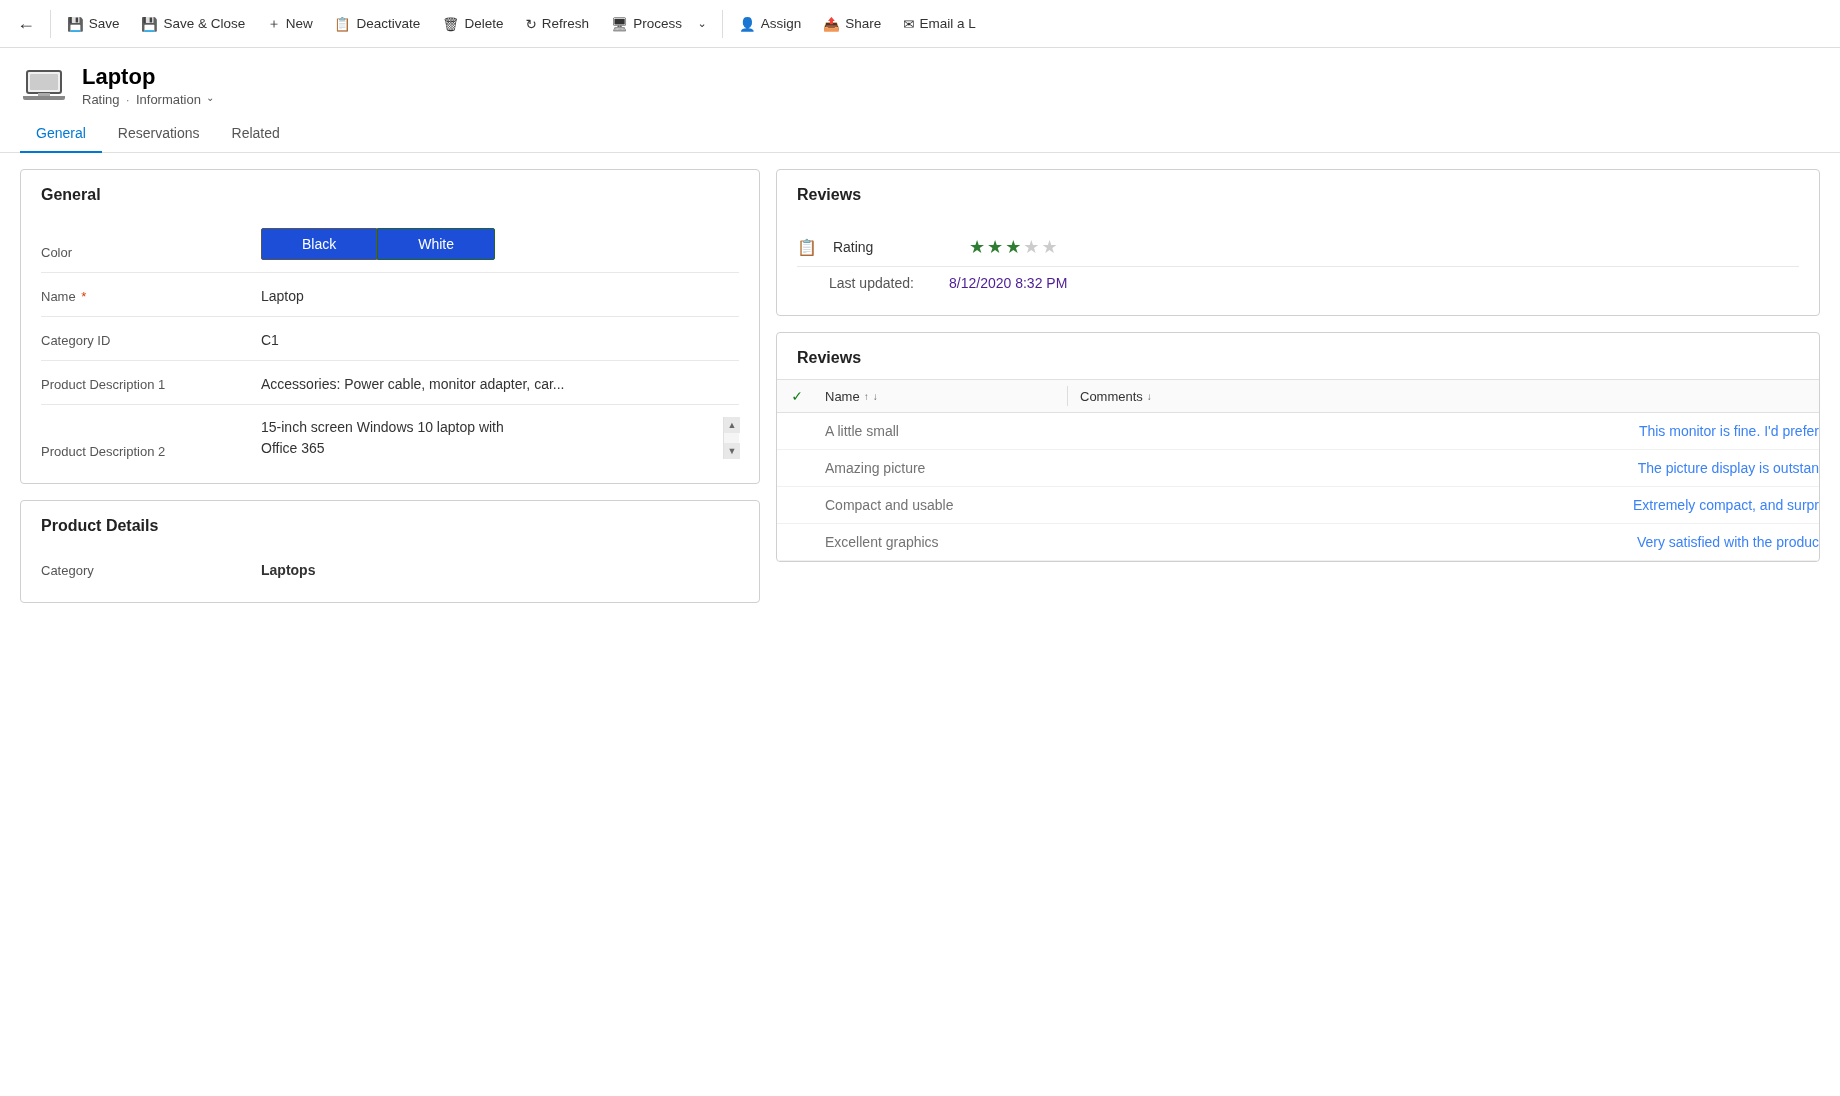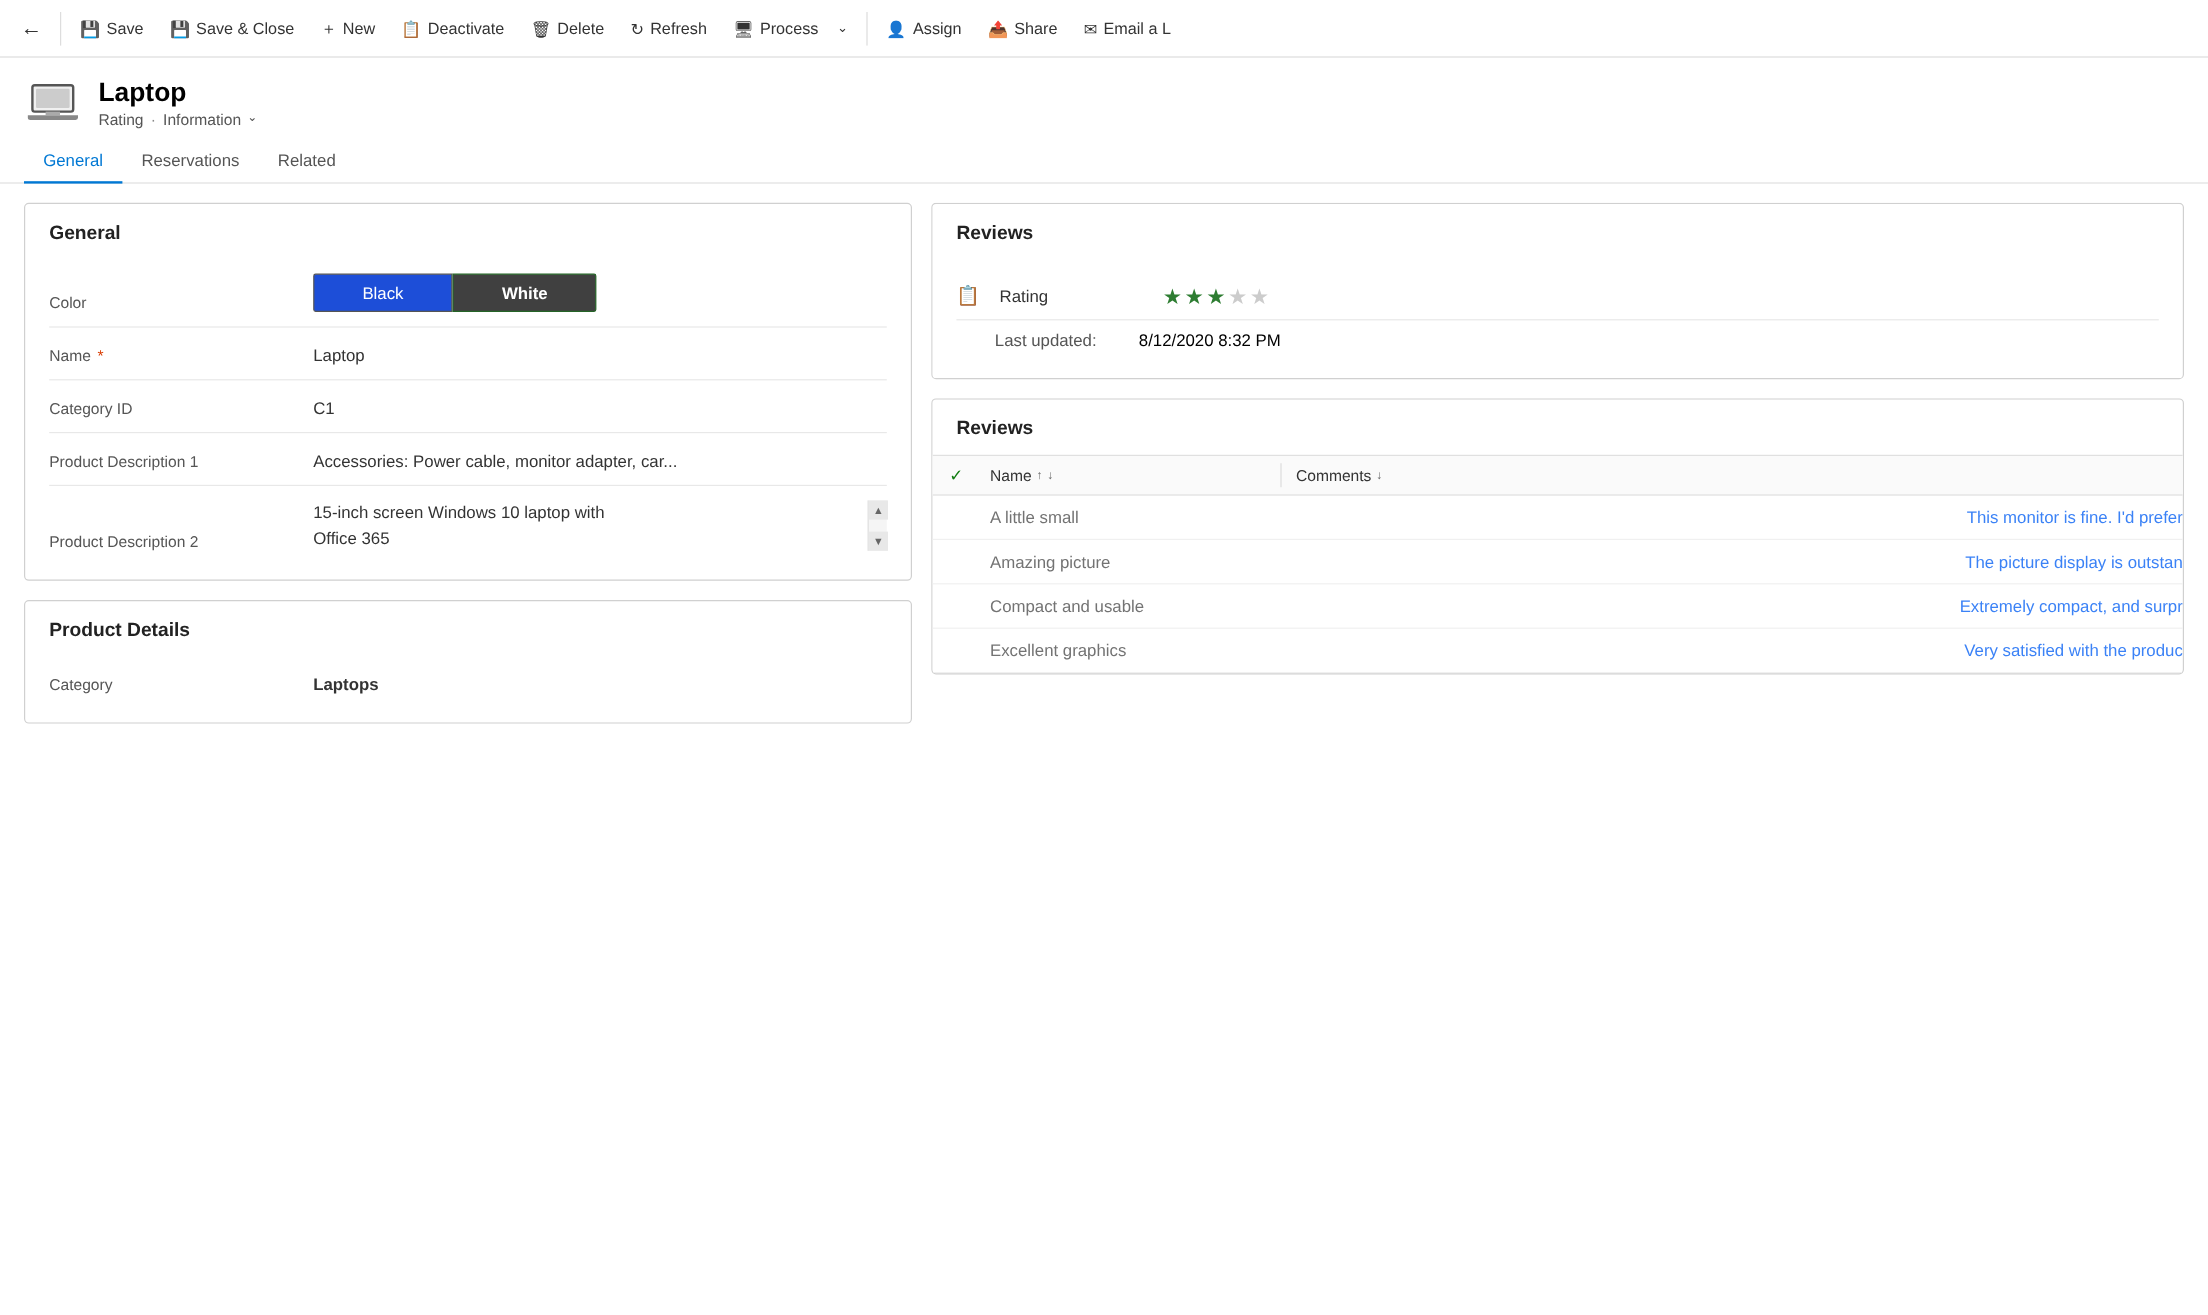--- a/index.html
+++ b/index.html
@@ -147,25 +147,24 @@
       cursor: pointer;
       font-weight: 500;
     }
     .color-btn-black {
       background: #1d4ed8;
       color: #fff;
       border-radius: 2px 0 0 2px;
       border-color: #555;
     }
     .color-btn-white {
-      background: #404040;
+      background: #1d4ed8;
       color: #fff;
       border-radius: 0 2px 2px 0;
       border-color: #256427;
-      font-weight: bold;
     }
     .scroll-indicator {
       position: absolute;
       right: 0;
       top: 0;
       bottom: 0;
       width: 16px;
       display: flex;
       flex-direction: column;
       justify-content: space-between;
@@ -196,21 +195,21 @@
     .star-filled { color: #2e7d32; }
     .star-empty { color: #ccc; }
     .last-updated-row {
       display: flex;
       align-items: center;
       gap: 16px;
       padding: 8px 0;
       border-top: 1px solid #e8e8e8;
     }
     .lu-label { font-size: 14px; color: #555; flex: 0 0 136px; padding-left: 32px; }
-    .lu-value { font-size: 14px; color: #000000; font-weight: 500; }
+    .lu-value { font-size: 14px; color: #4c1d95; font-weight: 500; }
 
     
     .reviews-table-card { overflow: hidden; }
     .reviews-table-title {
       font-size: 16px;
       font-weight: 600;
       padding: 16px 20px 12px 20px;
       color: #222;
     }
     .reviews-table-header {

